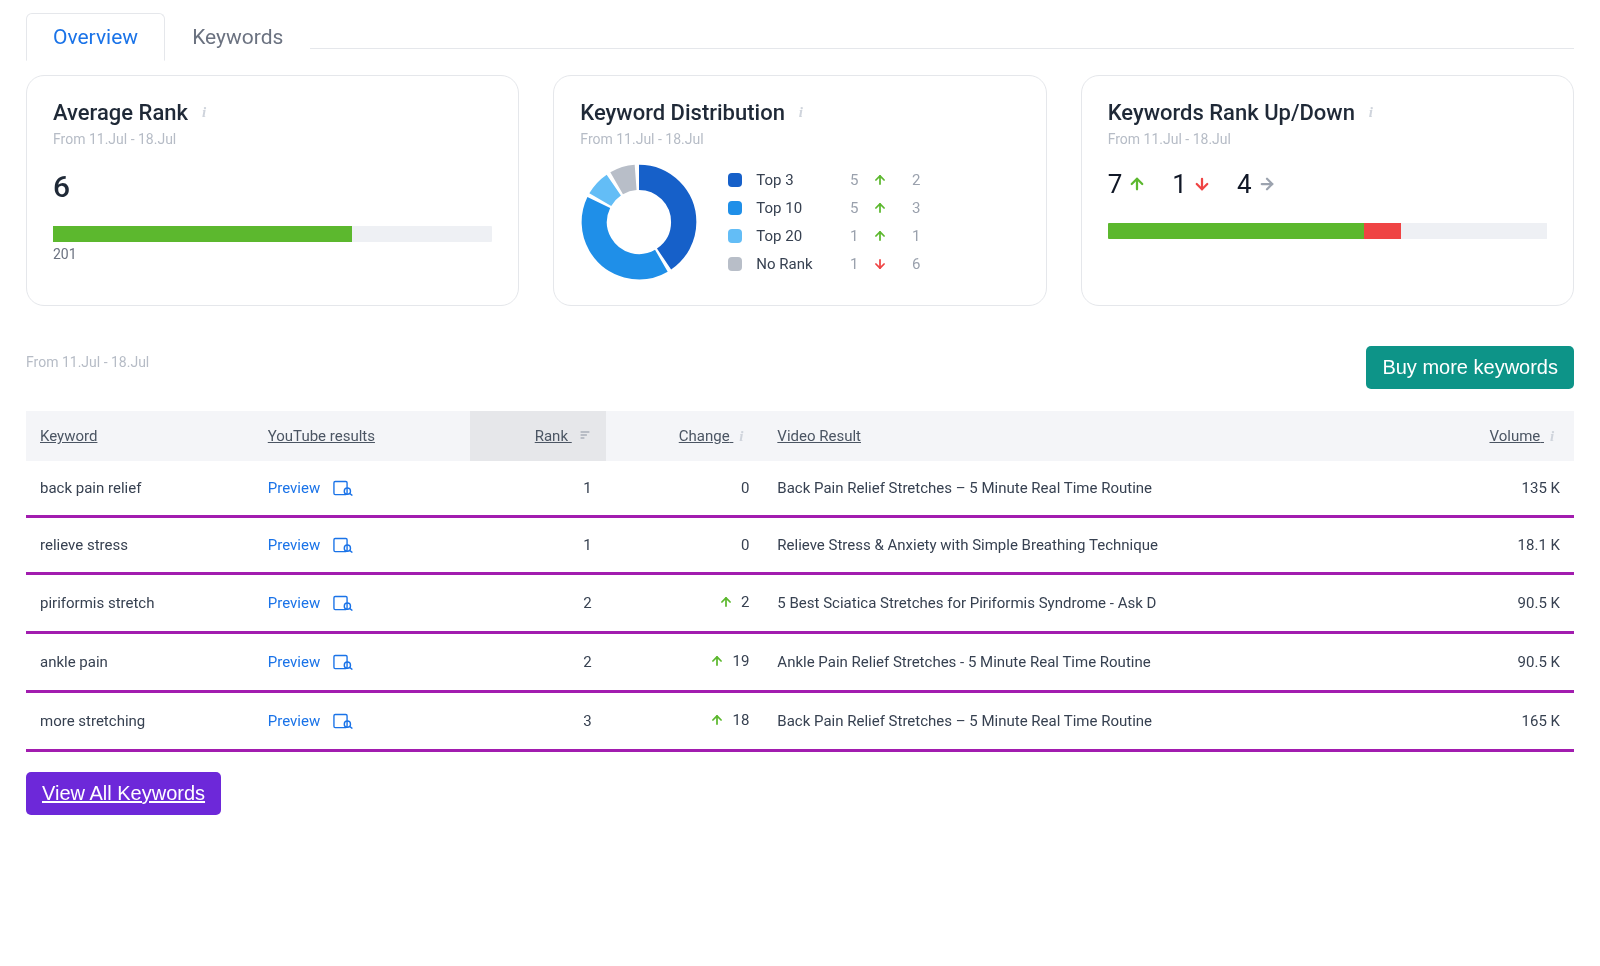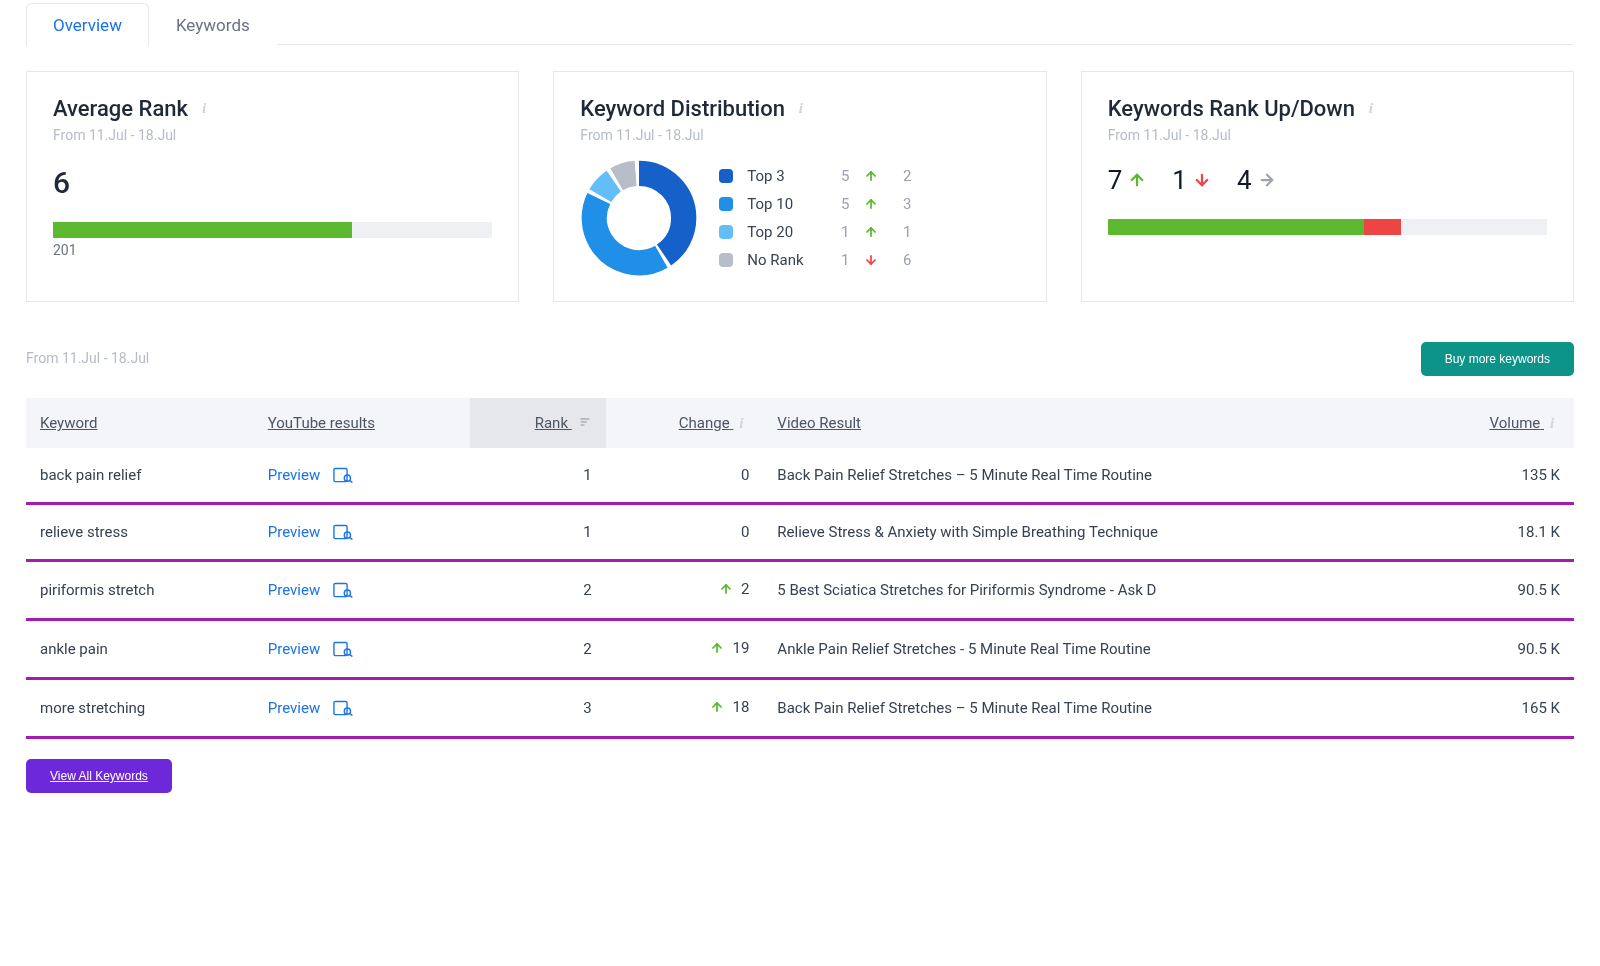--- a/index.html
+++ b/index.html
@@ -12,46 +12,46 @@
   }
 
   
   .tabs {
     display: flex;
     border-bottom: 1px solid #e5e7eb;
     margin-top: 0;
   }
   .tab {
     padding: 11px 26px;
-    font-size: 17px;
+    font-size: 21px;
     color: #6b7280;
     cursor: pointer;
     background: #fff;
     border: 1px solid transparent;
     border-bottom: none;
     position: relative;
-    top: 3px;
+    top: 13px;
   }
   .tab.active {
     color: #1a73e8;
     border: 1px solid #e5e7eb;
     border-bottom: 1px solid #fff;
     border-radius: 6px 6px 0 0;
   }
 
   
   .cards {
     display: flex;
     gap: 34px;
     margin-top: 26px;
   }
   .card {
     flex: 1;
     border: 1px solid #e5e7eb;
-    border-radius: 0;
+    border-radius: 18px;
     padding: 24px 26px;
   }
   .card-title {
     font-size: 22px;
     font-weight: 500;
     color: #1f2937;
     display: flex;
     align-items: center;
     gap: 8px;
   }
@@ -96,21 +96,21 @@
     display: flex;
     justify-content: flex-start;
     font-size: 14px;
     color: #6b7280;
     margin-top: 4px;
   }
 
   
   .dist-body {
     display: flex;
-    gap: 21px;
+    gap: 30px;
     margin-top: 16px;
     align-items: center;
   }
   .donut { flex: 0 0 auto; }
   .dist-legend {
     display: grid;
     grid-template-columns: 18px 74px 18px 24px 18px;
     row-gap: 10px;
     column-gap: 10px;
     align-items: center;
@@ -152,22 +152,22 @@
     display: flex;
     justify-content: space-between;
     align-items: flex-start;
     margin-top: 40px;
   }
   .section-title { font-size: 24px; font-weight: 500; }
   .section-sub { font-size: 14px; color:#b6bcc6; margin-top: 8px; }
   .btn {
     border: none;
     border-radius: 5px;
-    padding: 10px 24px;
-    font-size: 12px;
+    padding: 10px 16px;
+    font-size: 20px;
     cursor: pointer;
     color: #fff;
   }
   .btn-teal { background: #0d9488; }
   .btn-blue { background: #6d28d9; text-decoration: underline; }
 
   
   table {
     width: 100%;
     border-collapse: collapse;

